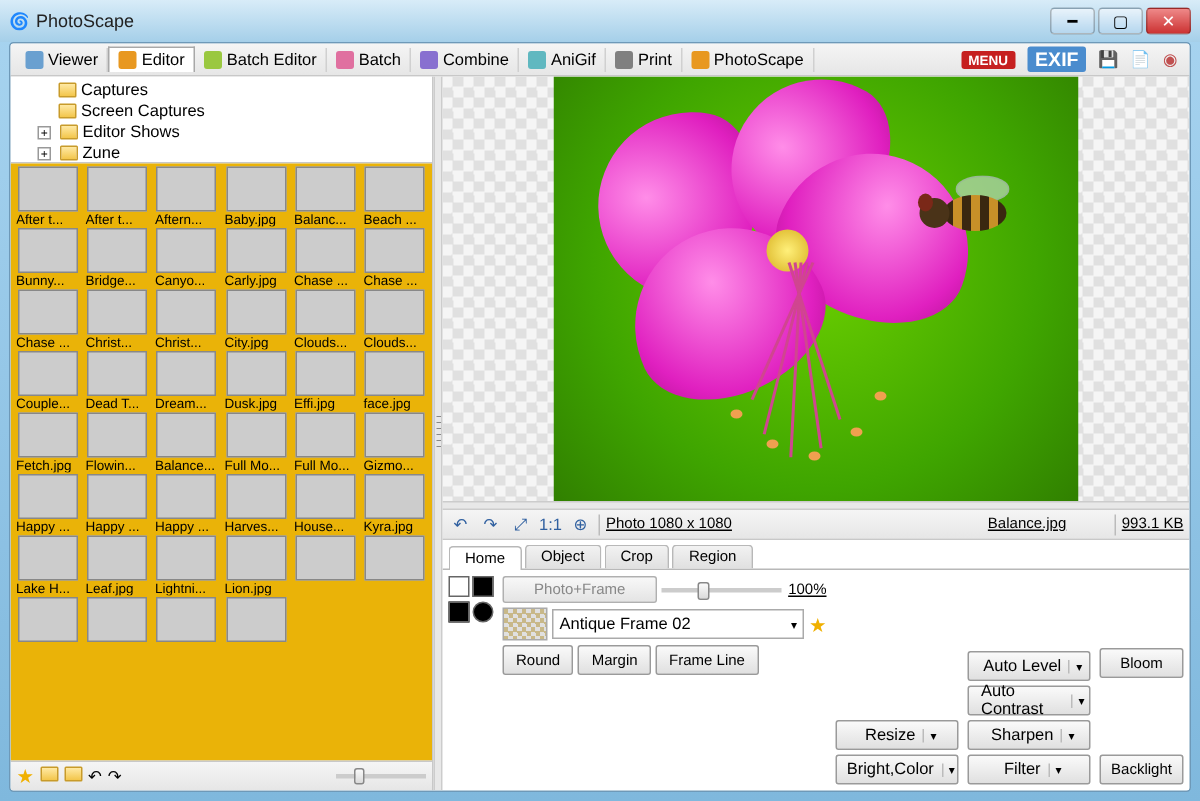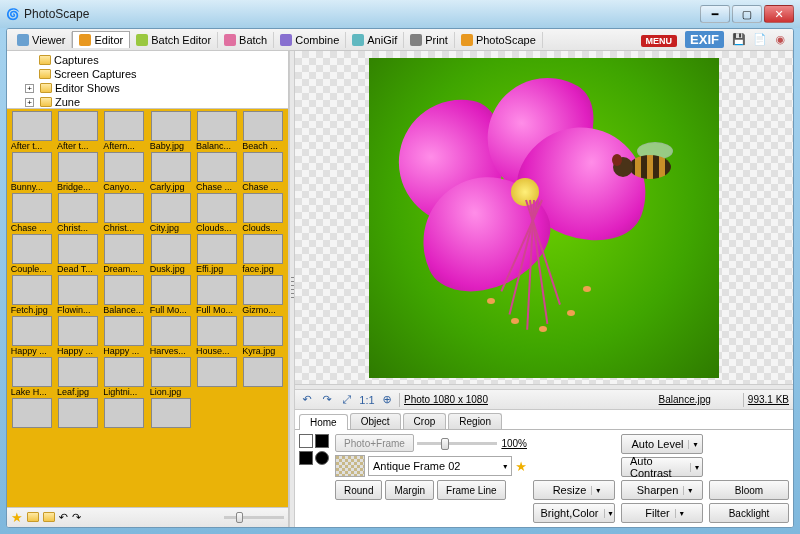--- a/index.html
+++ b/index.html
@@ -74,21 +74,21 @@
 .frame-row { display: flex; align-items: center; gap: 3px; }
 .frame-preview { width: 30px; height: 22px; background: repeating-conic-gradient(#e0e0e0 0 25%, #c8b888 0 50%) 0 0/6px 6px; border: 1px solid #aaa; }
 .frame-select { flex: 1; height: 20px; border: 1px solid #aaa; background: #fff; display: flex; align-items: center; padding: 0 4px; font-size: 10px; cursor: pointer; }
 .frame-select .arrow { margin-left: auto; font-size: 8px; }
 .btn-row { display: flex; gap: 3px; }
 .btn { height: 20px; padding: 0 8px; border: 1px solid #9a9a9a; background: linear-gradient(to bottom, #fafafa, #e0e0e0); border-radius: 2px; display: flex; align-items: center; justify-content: center; font-size: 10px; cursor: pointer; }
 .btn.split { padding-right: 3px; }
 .btn.split .arrow { margin-left: 5px; border-left: 1px solid #bbb; padding-left: 4px; font-size: 8px; }
 .col3, .col4, .col5 { display: flex; flex-direction: column; gap: 3px; justify-content: flex-end; }
 .col3 .btn, .col4 .btn, .col5 .btn { width: 82px; }
-.col5 .btn { width: 80px; }
+.col5 .btn { width: 56px; margin-top: 48px; }
 .tiny-icon { width: 14px; height: 14px; display: inline-flex; align-items: center; justify-content: center; }
 
 .t-sky { background: linear-gradient(to bottom, #7ab8e8 50%, #cde 50%); }
 .t-sunset { background: linear-gradient(to bottom, #f8c050 40%, #b05020 60%, #402018); }
 .t-white { background: #f5f5f5; }
 .t-face { background: radial-gradient(circle at 50% 40%, #f5d5b5 40%, #d8b090 60%); }
 .t-purple { background: radial-gradient(circle, #a878d8, #6840a0); }
 .t-dark { background: #2a2a2a; }
 .t-green { background: linear-gradient(to bottom, #8fc060, #4a7030); }
 .t-blue { background: linear-gradient(to bottom, #4080c0, #204880); }

